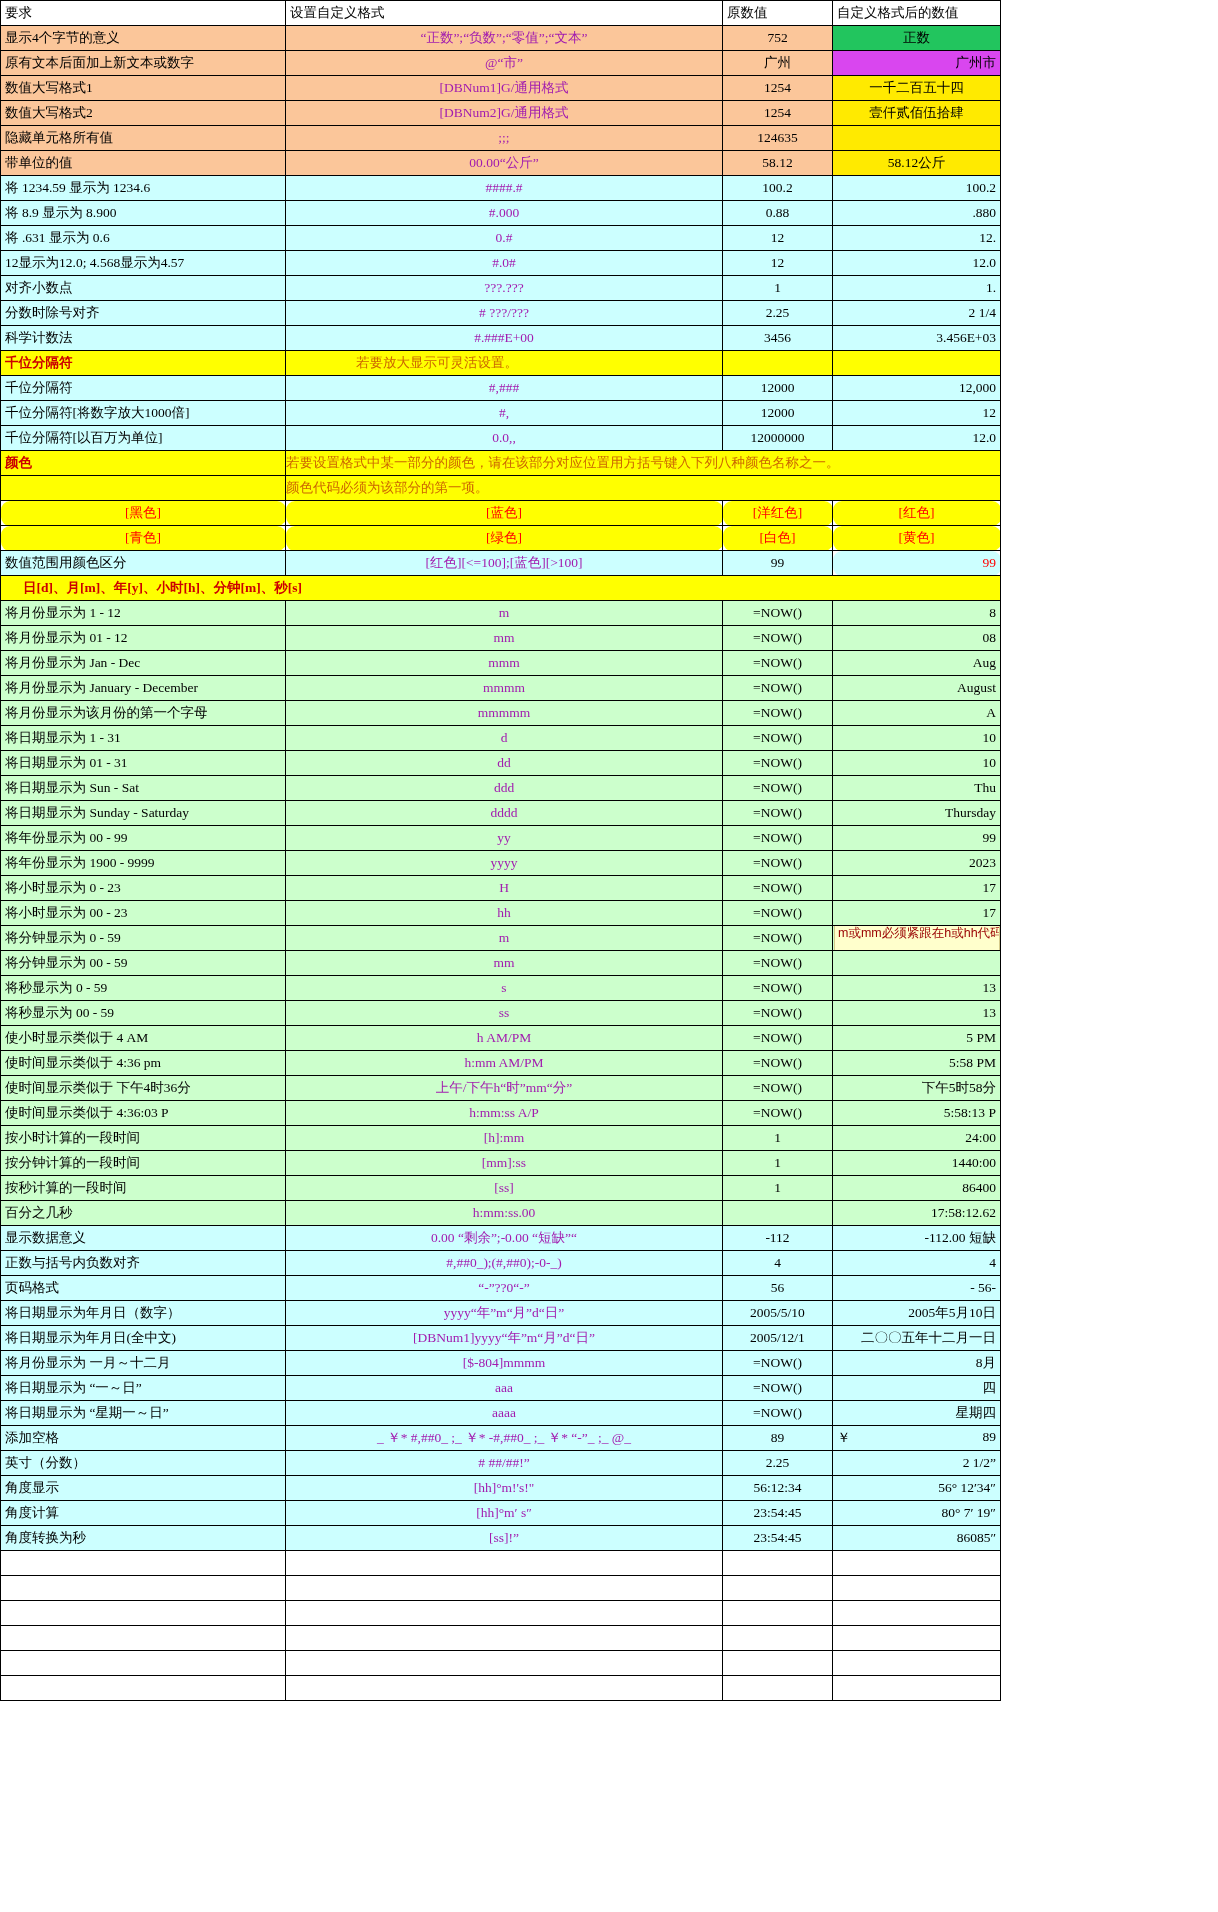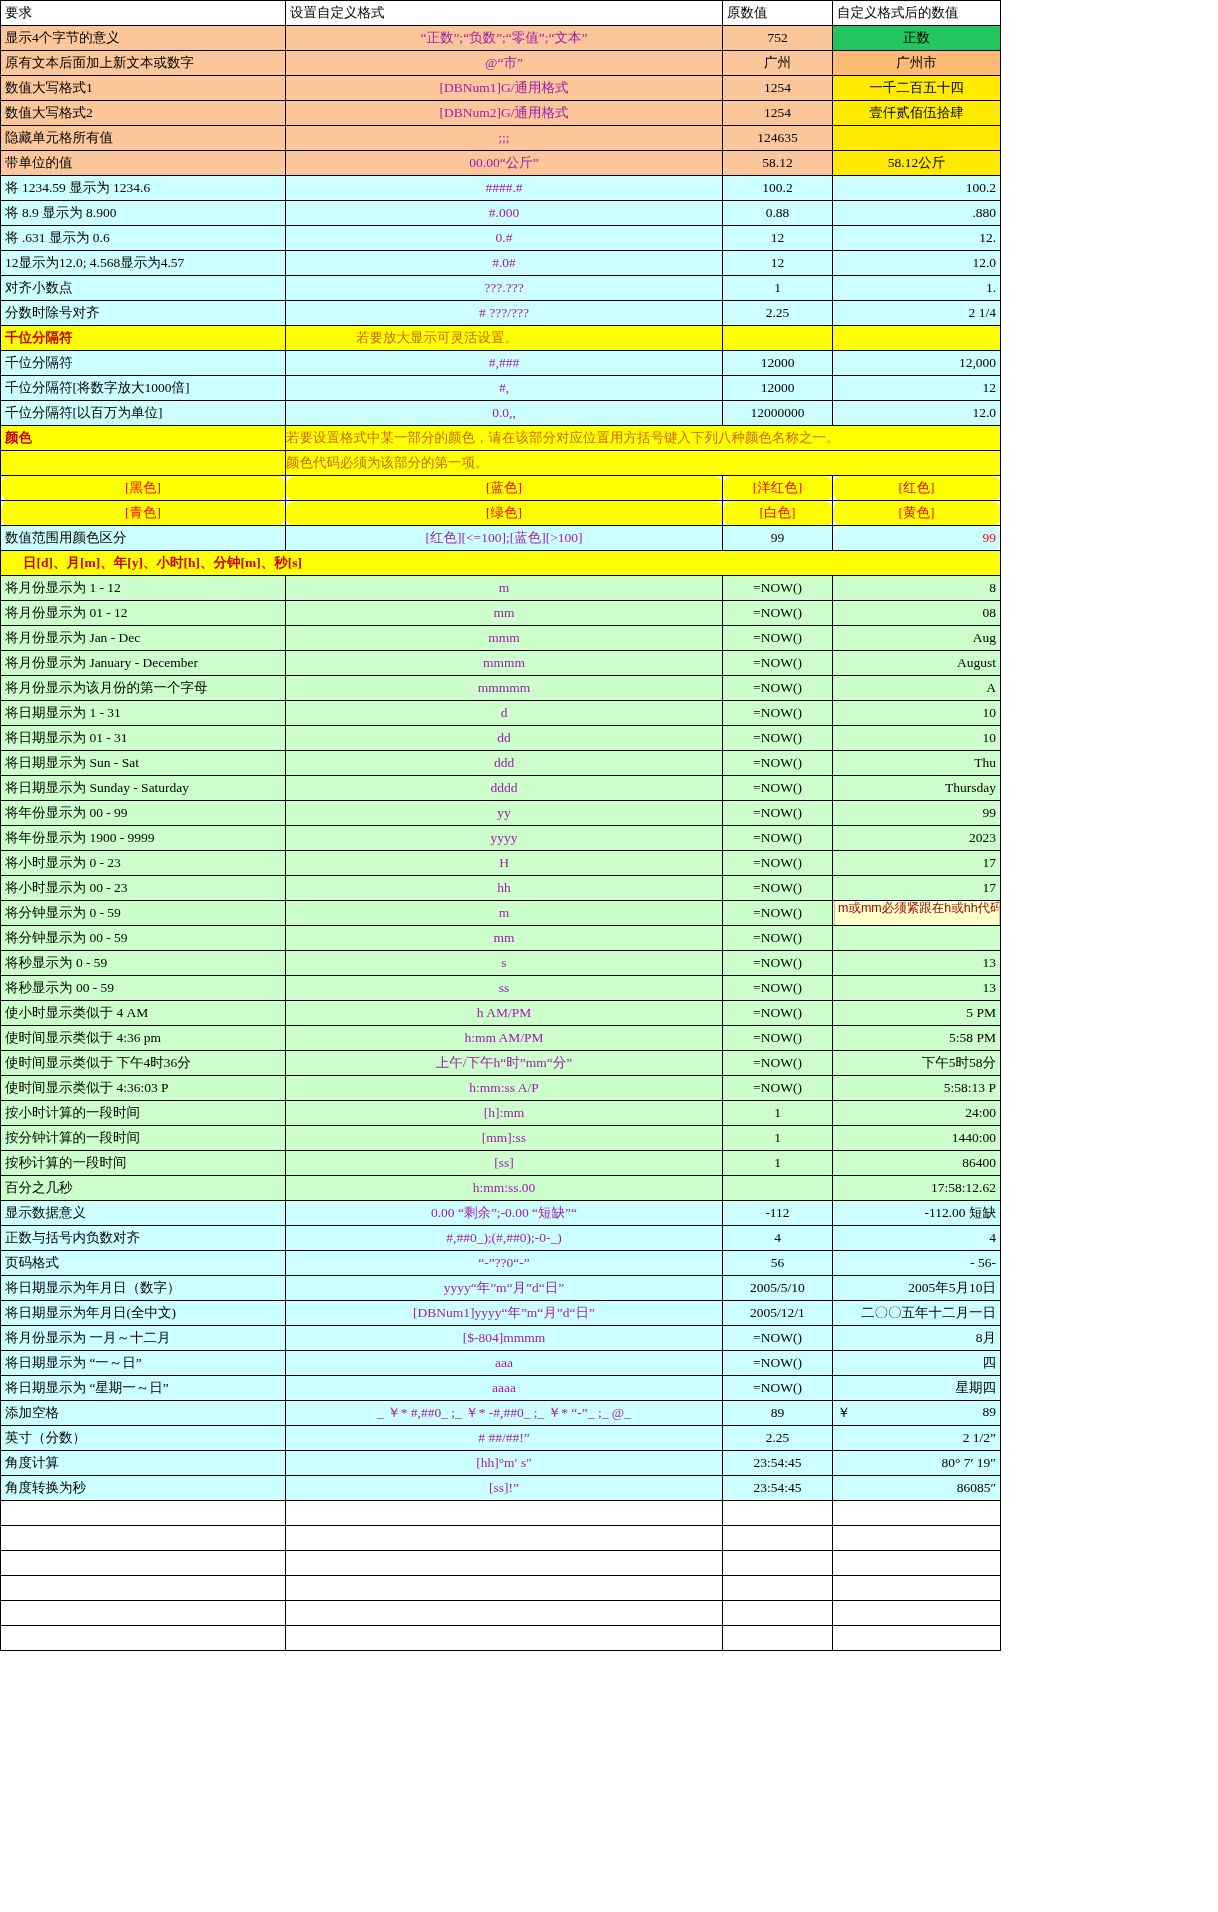--- a/index.html
+++ b/index.html
@@ -89,21 +89,21 @@
       <tr>
         <td class="bg-orange lft">显示4个字节的意义</td>
         <td class="bg-orange blue-t ctr">“正数”;“负数”;“零值”;“文本”</td>
         <td class="bg-orange ctr">752</td>
         <td class="bg-orange ctr" style="background: #22c55e;">正数</td>
       </tr>
       <tr>
         <td class="bg-orange lft">原有文本后面加上新文本或数字</td>
         <td class="bg-orange blue-t ctr">@“市”</td>
         <td class="bg-orange ctr">广州</td>
-        <td class="bg-orange ctr" style="background: #fdba74;">广州市</td>
+        <td class="bg-orange ctr" style="background: #d946ef; text-align: right;">广州市</td>
       </tr>
       <tr>
         <td class="bg-orange lft">数值大写格式1</td>
         <td class="bg-orange blue-t ctr">[DBNum1]G/通用格式</td>
         <td class="bg-orange ctr">1254</td>
         <td class="bg-orange ctr" style="background: rgb(255, 234, 0);">一千二百五十四</td>
       </tr>
       <tr>
         <td class="bg-orange lft">数值大写格式2</td>
         <td class="bg-orange blue-t ctr">[DBNum2]G/通用格式</td>
@@ -152,20 +152,26 @@
         <td class="bg-cyan ctr">1</td>
         <td class="bg-cyan rgt">1.</td>
       </tr>
       <tr>
         <td class="bg-cyan lft">分数时除号对齐</td>
         <td class="bg-cyan blue-t ctr"># ???/???</td>
         <td class="bg-cyan ctr">2.25</td>
         <td class="bg-cyan rgt">2    1/4</td>
       </tr>
       <tr>
+        <td class="bg-cyan lft">科学计数法</td>
+        <td class="bg-cyan blue-t ctr">#.###E+00</td>
+        <td class="bg-cyan ctr">3456</td>
+        <td class="bg-cyan rgt">3.456E+03</td>
+      </tr>
+      <tr>
         <td class="bg-yellow sect-label lft">千位分隔符</td>
         <td class="bg-yellow sect-note lft" style="padding-left: 70px;">若要放大显示可灵活设置。</td>
         <td class="bg-yellow"></td>
         <td class="bg-yellow"></td>
       </tr>
       <tr>
         <td class="bg-cyan lft">千位分隔符</td>
         <td class="bg-cyan blue-t ctr">#,###</td>
         <td class="bg-cyan ctr">12000</td>
         <td class="bg-cyan rgt">12,000</td>
@@ -417,20 +423,26 @@
         <td class="bg-cyan ctr">89</td>
         <td class="bg-cyan rgt"><span style="float: left;">￥</span><span>89</span></td>
       </tr>
       <tr>
         <td class="bg-cyan lft">英寸（分数）</td>
         <td class="bg-cyan blue-t ctr"># ##/##!”</td>
         <td class="bg-cyan ctr">2.25</td>
         <td class="bg-cyan rgt">2 1/2”</td>
       </tr>
       <tr>
+        <td class="bg-cyan lft">角度显示</td>
+        <td class="bg-cyan blue-t ctr">[hh]°m!'s!"</td>
+        <td class="bg-cyan ctr">56:12:34</td>
+        <td class="bg-cyan rgt">56° 12′34″</td>
+      </tr>
+      <tr>
         <td class="bg-cyan lft">角度计算</td>
         <td class="bg-cyan blue-t ctr">[hh]°m′ s″</td>
         <td class="bg-cyan ctr">23:54:45</td>
         <td class="bg-cyan rgt">80° 7′ 19″</td>
       </tr>
       <tr>
         <td class="bg-cyan lft">角度转换为秒</td>
         <td class="bg-cyan blue-t ctr">[ss]!”</td>
         <td class="bg-cyan ctr">23:54:45</td>
         <td class="bg-cyan rgt">86085″</td>

